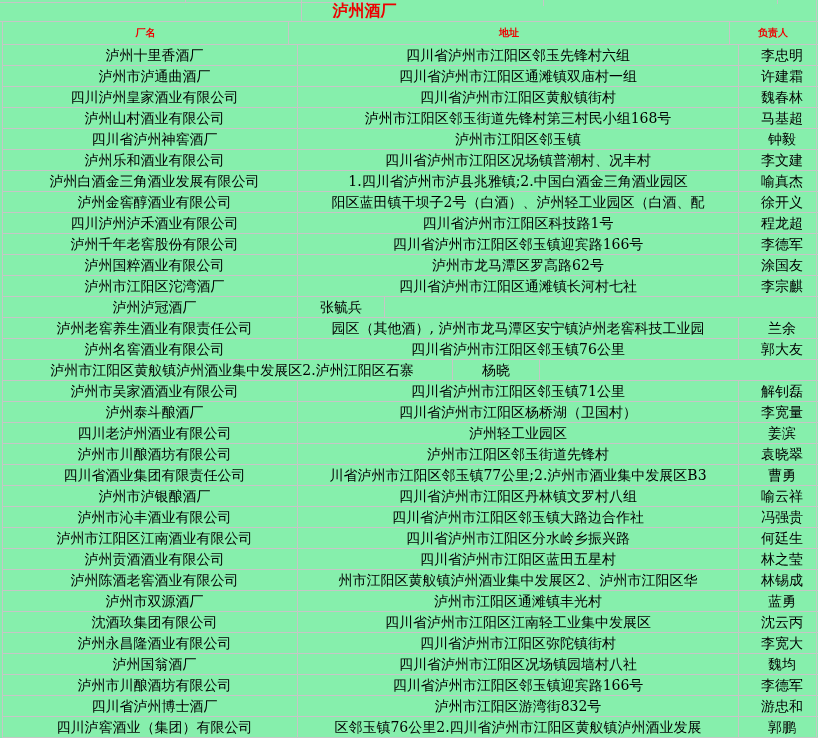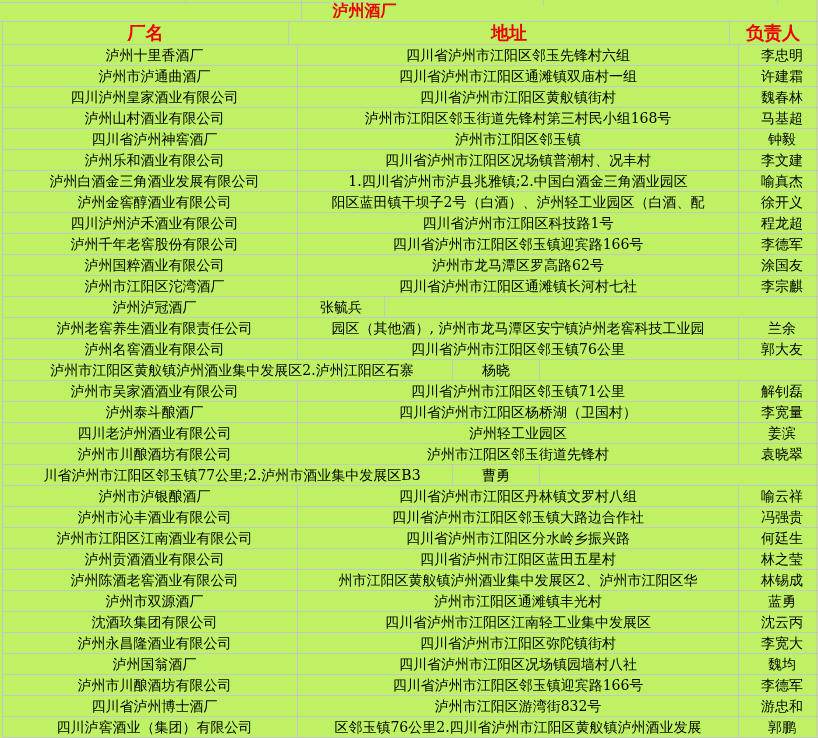--- a/index.html
+++ b/index.html
@@ -2,21 +2,21 @@
 <html><head>
 <meta charset="utf-8">
 <style>
   :root{
     --grid:#c6c6c6;
     --red:#ee0000;
   }
   html,body{margin:0;padding:0;background:#ffffff;}
   body{width:818px;height:738px;overflow:hidden;}
   .sheet{
-    position:relative;width:818px;height:738px;background:#bef264;
+    position:relative;width:818px;height:738px;background:#86efac;
     font-family:"DejaVu Serif","Liberation Serif",serif;color:#000;
   }
   
   .rem{position:absolute;background:var(--grid);}
   .rem-h{top:2px;left:0;width:374px;height:1px;}
   .rem-v1{top:0;left:185px;width:1px;height:3px;}
   .rem-v2{top:0;left:543px;width:1px;height:6px;}
   .rem-v3{top:0;left:301px;width:1px;height:21px;}
   .rem-v4{top:0;left:777px;width:1px;height:4px;}
   .right-edge{position:absolute;top:0;right:1px;width:1px;height:738px;background:var(--grid);}
@@ -29,21 +29,21 @@
     display:block;width:729px;text-align:center;
     font-size:16px;font-weight:bold;color:var(--red);line-height:21px;
     white-space:nowrap;
   }
   .header-row{
     display:flex;height:23px;box-sizing:border-box;
     border-bottom:1px solid var(--grid);border-left:1px solid var(--grid);
     margin-left:2px;
   }
   .header-row .cell{
-    font-size:18px;font-weight:bold;color:var(--red);line-height:22px;
+    font-size:10px;font-weight:bold;color:var(--red);line-height:22px;
   }
   .row{
     display:flex;height:21px;box-sizing:border-box;
     border-bottom:1px solid var(--grid);border-left:1px solid var(--grid);
     margin-left:2px;
     padding-left:9px;
   }
   .cell{
     box-sizing:border-box;border-right:1px solid var(--grid);
     overflow:hidden;white-space:nowrap;text-align:center;
@@ -168,20 +168,21 @@
         <div class="cell c1">四川老泸州酒业有限公司</div>
         <div class="cell c2">泸州轻工业园区</div>
         <div class="cell c3">姜滨</div>
       </div>
       <div class="row">
         <div class="cell c1">泸州市川酿酒坊有限公司</div>
         <div class="cell c2">泸州市江阳区邻玉街道先锋村</div>
         <div class="cell c3">袁晓翠</div>
       </div>
       <div class="row">
+        <div class="cell c1">四川省酒业集团有限责任公司</div>
         <div class="cell c2">川省泸州市江阳区邻玉镇77公里;2.泸州市酒业集中发展区B3</div>
         <div class="cell c3">曹勇</div>
       </div>
       <div class="row">
         <div class="cell c1">泸州市泸银酿酒厂</div>
         <div class="cell c2">四川省泸州市江阳区丹林镇文罗村八组</div>
         <div class="cell c3">喻云祥</div>
       </div>
       <div class="row">
         <div class="cell c1">泸州市沁丰酒业有限公司</div>

